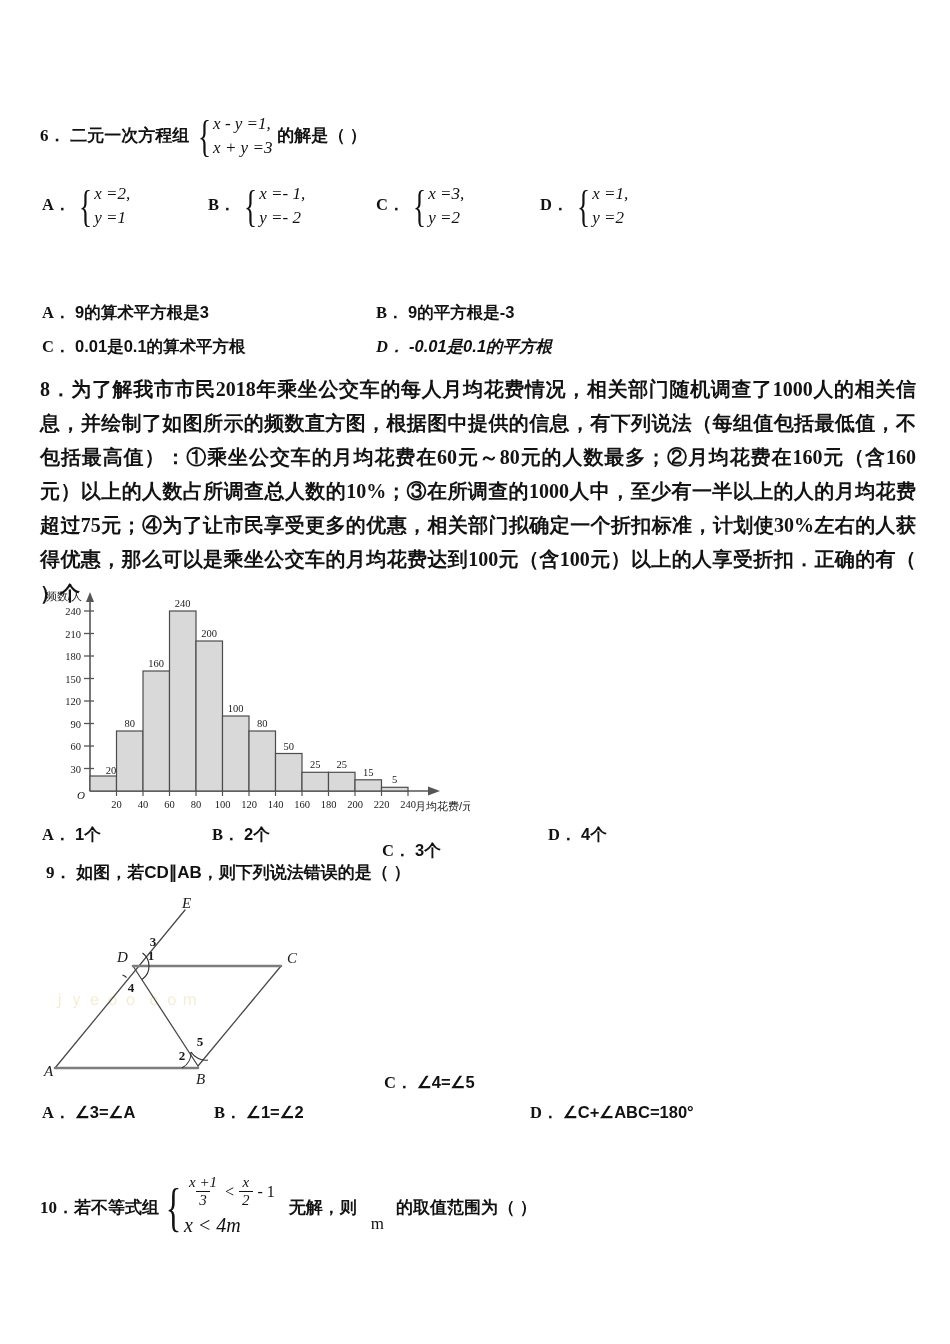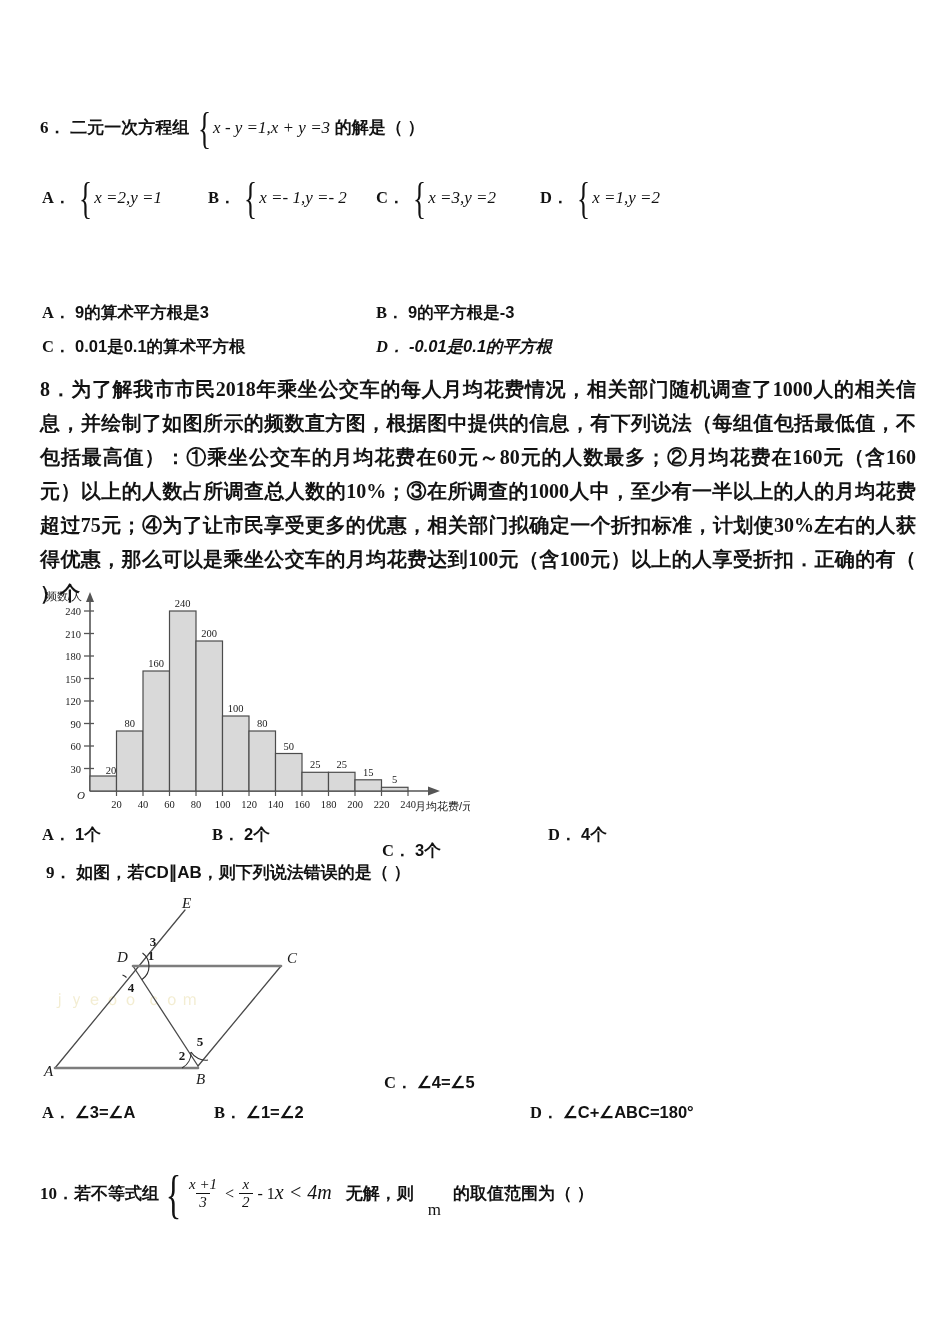--- a/index.html
+++ b/index.html
@@ -21,21 +21,21 @@
         font-family:"Liberation Serif", serif;font-weight:600;
         text-align:justify;}
 
   
   .math{font-family:"Liberation Serif", serif;font-weight:400;}
   .sys{display:inline-flex;align-items:center;vertical-align:middle;}
   .brace{
     font-size:44px;line-height:0.75;font-family:"Liberation Serif", serif;
     font-weight:300;transform:scaleX(.62);display:inline-block;margin-right:-2px;
   }
-  .sysrows{display:inline-flex;
+  .sysrows{display:inline-flex;flex-direction:column;
            font-size:17px;font-family:"Liberation Serif", serif;font-style:italic;
            font-weight:400;line-height:1.42;}
   .sysrows span{white-space:nowrap;}
   .upr{font-style:normal;}
 
   
   .frac{display:inline-flex;flex-direction:column;align-items:center;
         vertical-align:middle;font-size:15px;line-height:1.12;margin:0 2px;
         position:relative;top:-1px;}
   .frac .num{padding:0 3px;}

